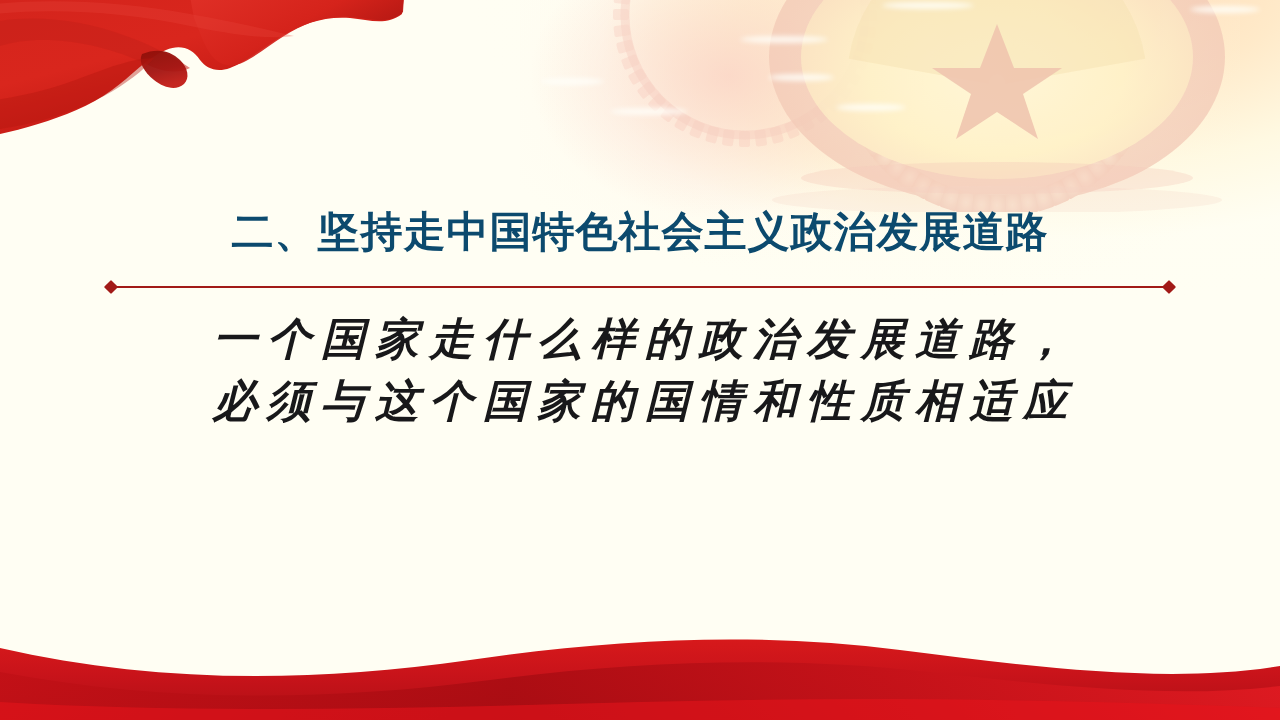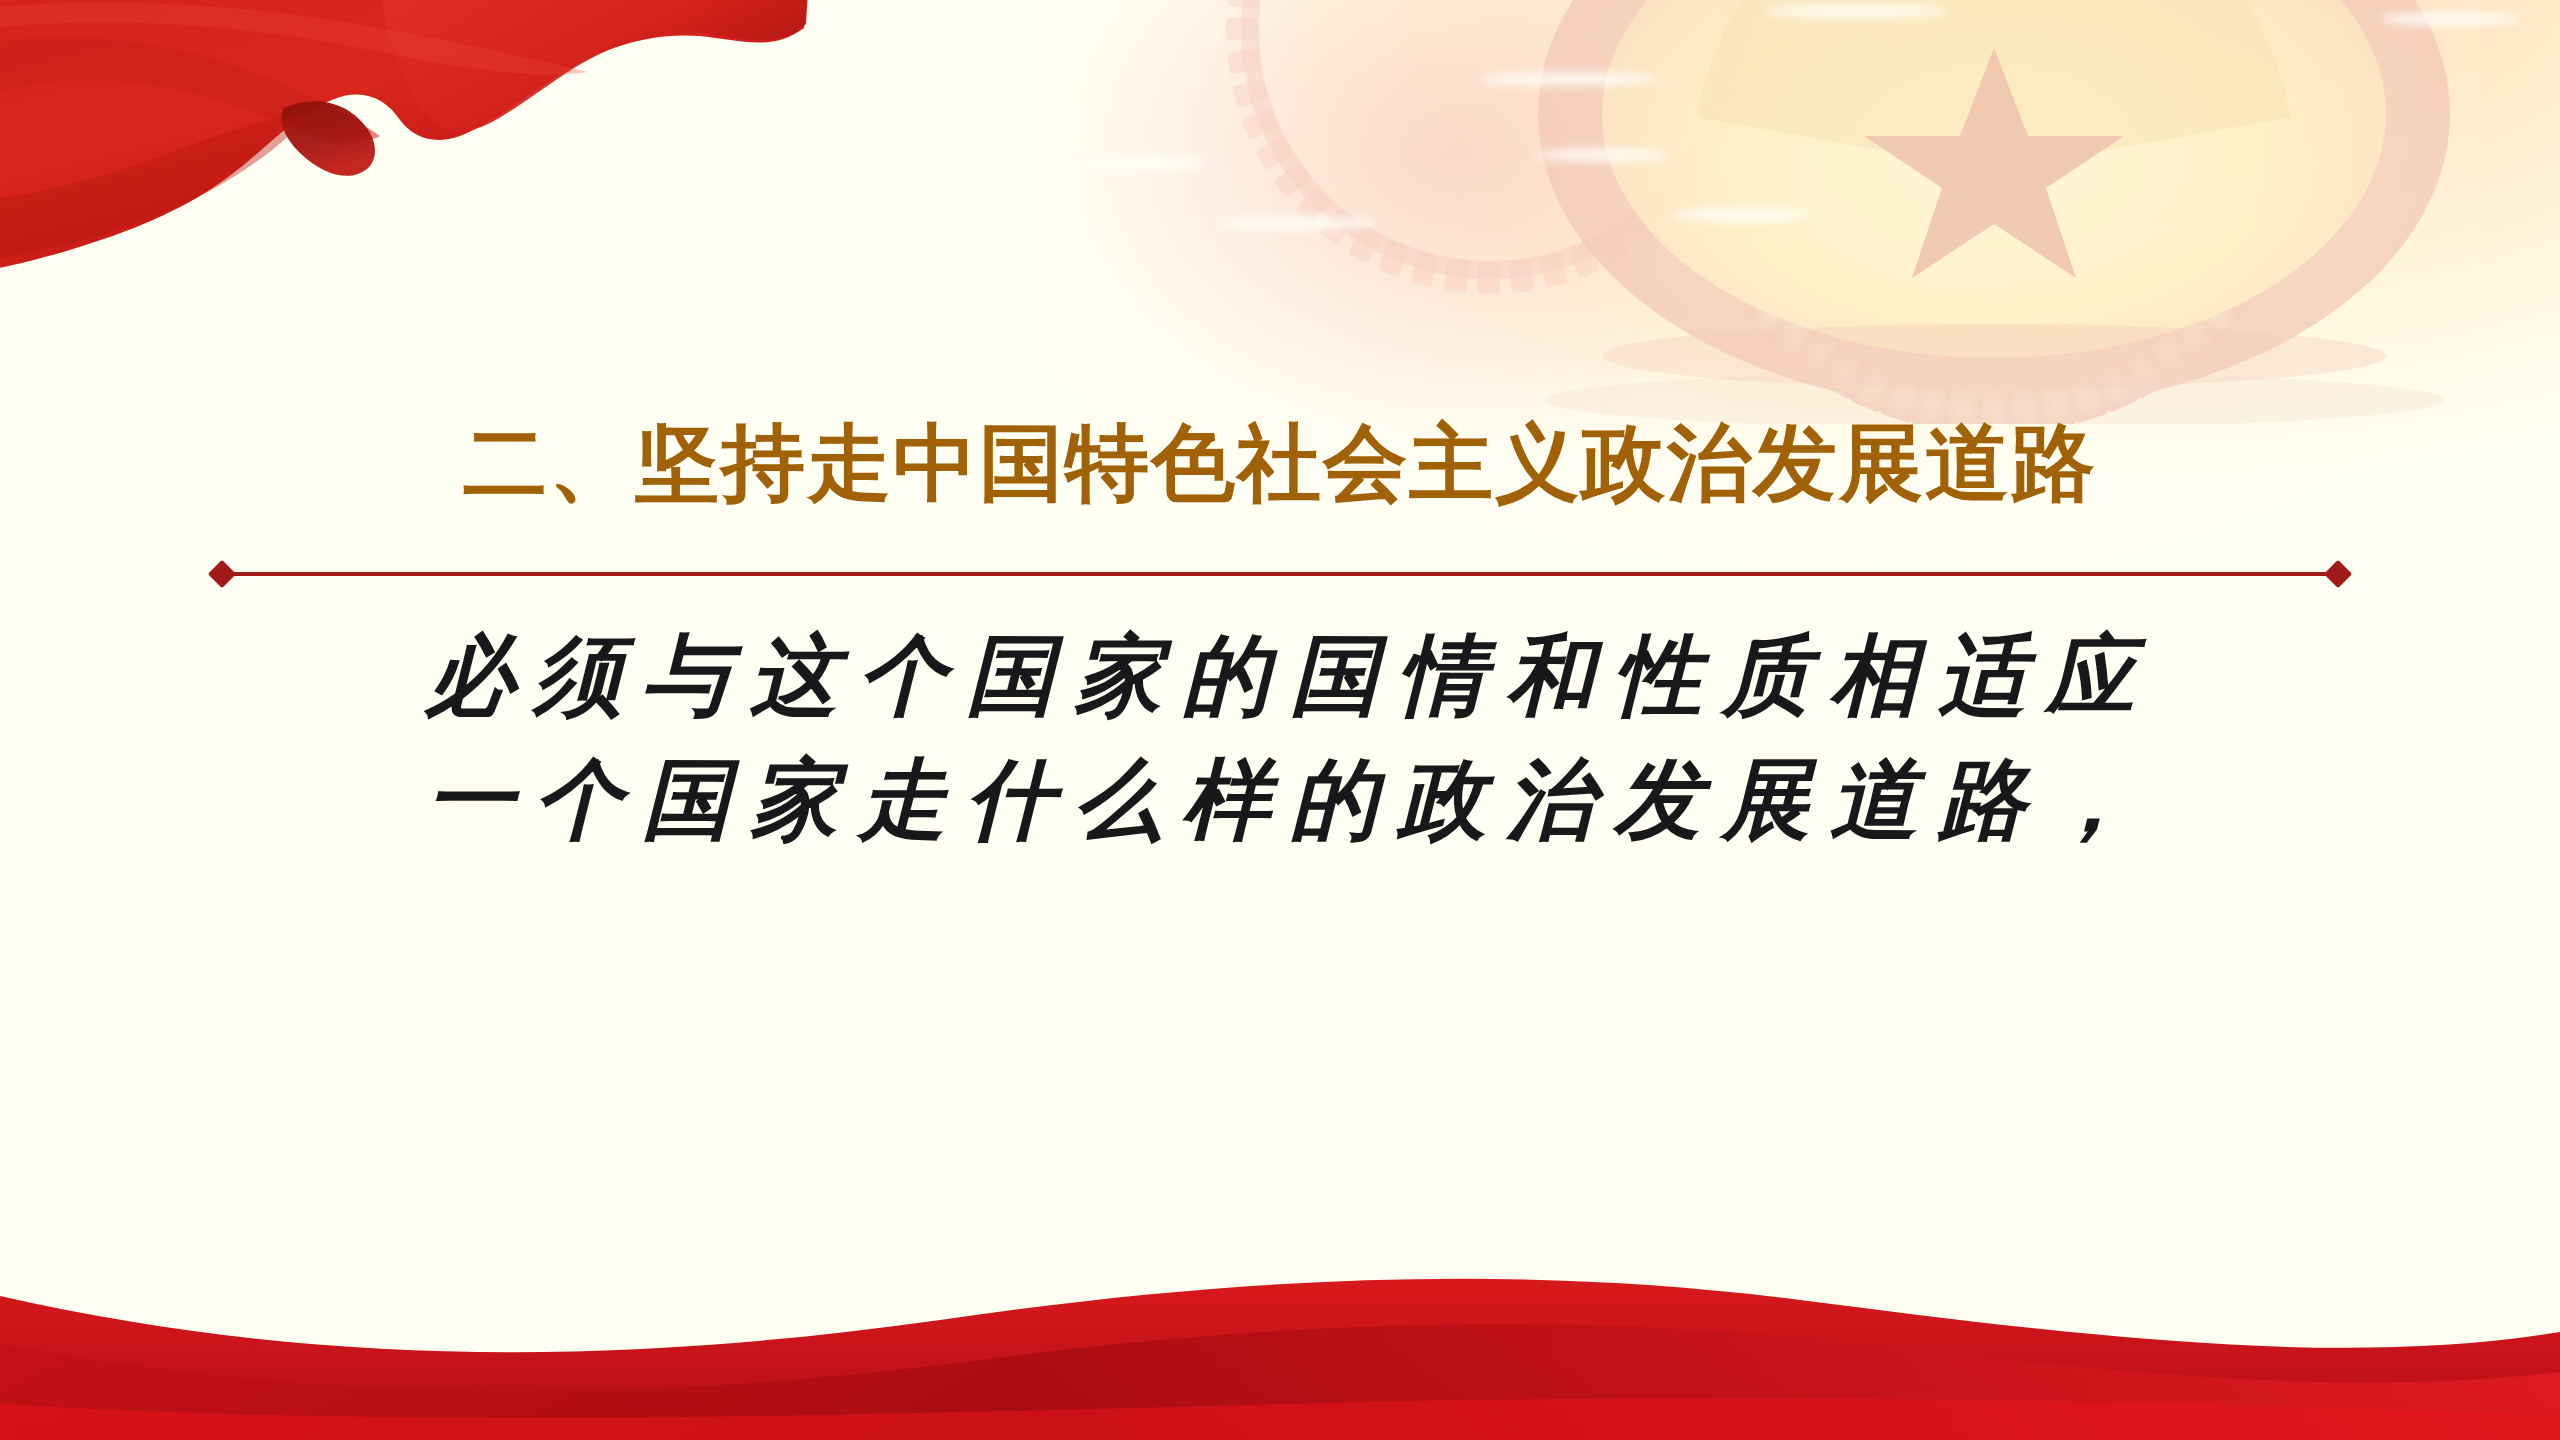--- a/index.html
+++ b/index.html
@@ -117,21 +117,21 @@
   .title {
     position: absolute;
     top: 208px;
     left: 0;
     width: 1280px;
     text-align: center;
     font-size: 42px;
     font-weight: bold;
     letter-spacing: 1px;
     line-height: 1.15;
-    color: #a16207;
+    color: #0c4a6e;
     white-space: nowrap;
   }
 
   
   .divider {
     position: absolute;
     top: 282px;
     left: 106px;
     width: 1068px;
     height: 10px;
@@ -433,22 +433,22 @@
 
   <div class="title">二、坚持走中国特色社会主义政治发展道路</div>
 
   <div class="divider">
     <span class="dia left"></span>
     <span class="rule"></span>
     <span class="dia right"></span>
   </div>
 
   <div class="body-block">
+    <div class="body-line">一个国家走什么样的政治发展道路，</div>
     <div class="body-line">必须与这个国家的国情和性质相适应</div>
-    <div class="body-line">一个国家走什么样的政治发展道路，</div>
   </div>
 
   <div class="wave">
     <svg viewBox="0 0 1280 110" xmlns="http://www.w3.org/2000/svg" preserveAspectRatio="none">
       <defs>
         <linearGradient id="wg1" x1="0" y1="0" x2="0" y2="1">
           <stop offset="0%" stop-color="#D7191B"></stop>
           <stop offset="45%" stop-color="#C8131A"></stop>
           <stop offset="100%" stop-color="#AE0F15"></stop>
         </linearGradient>

